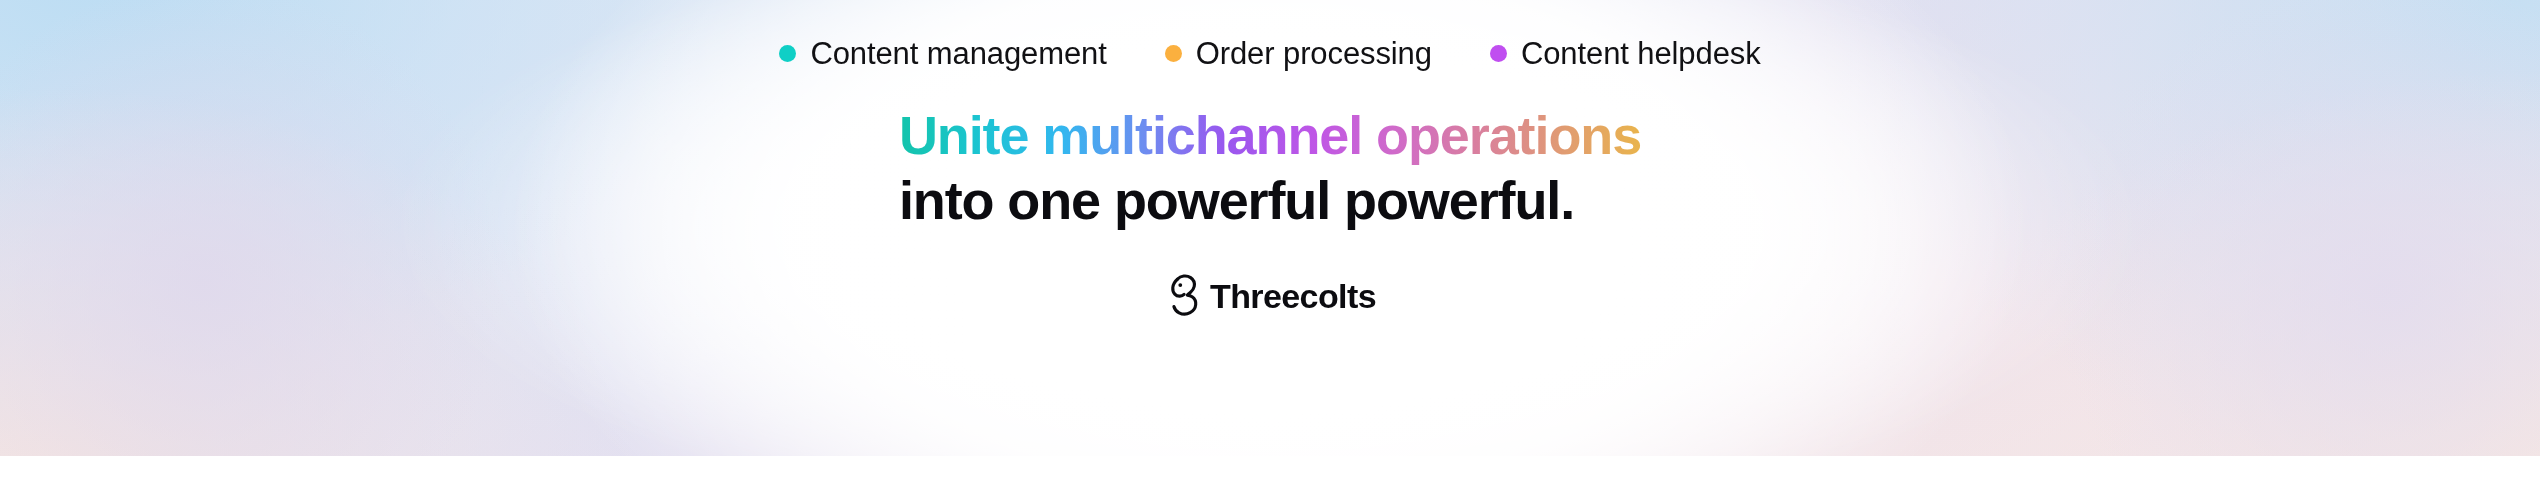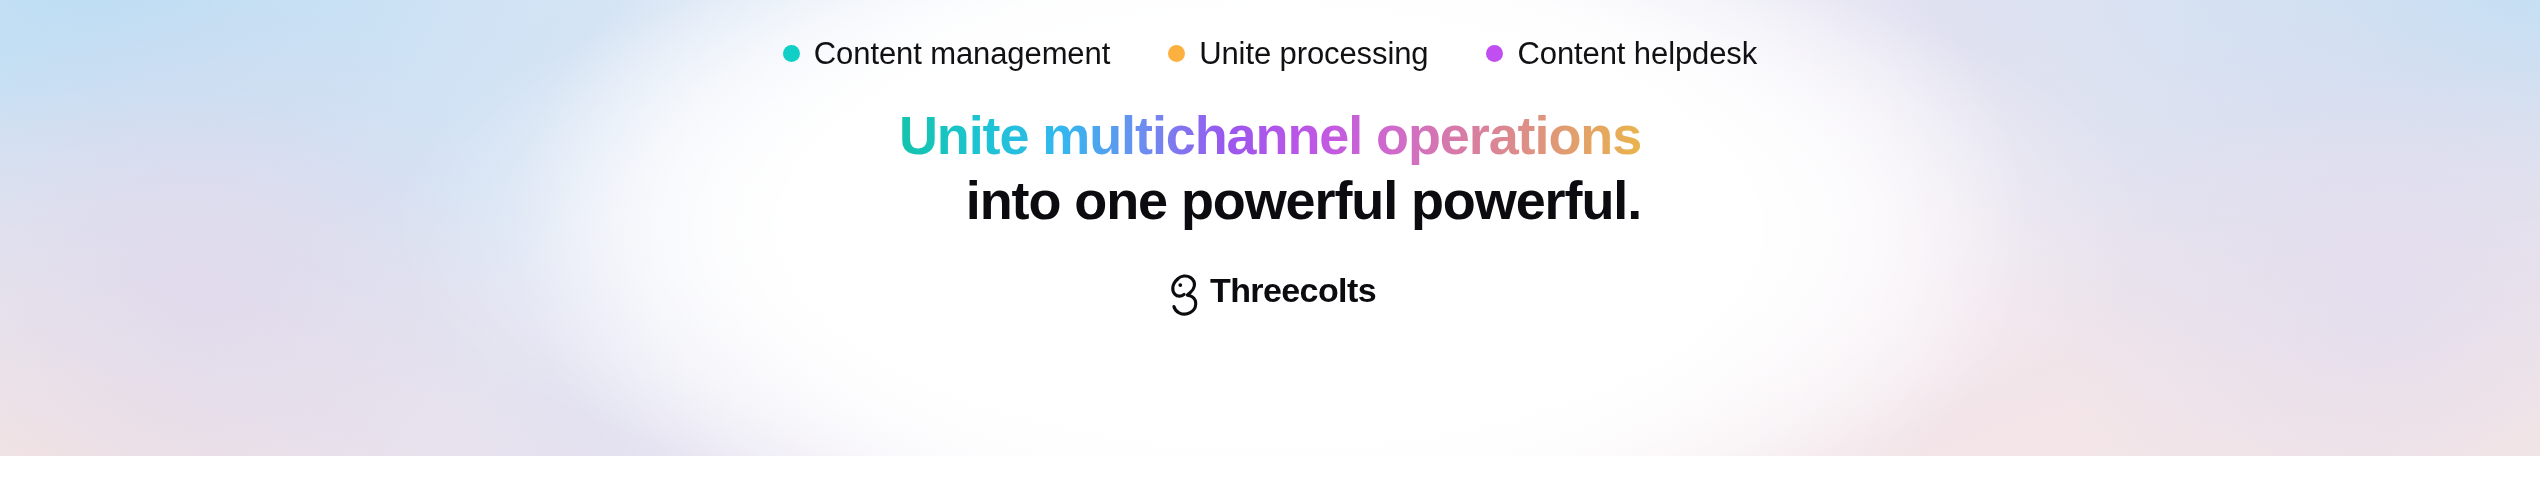--- a/index.html
+++ b/index.html
@@ -132,21 +132,21 @@
     font-size: 31px;
     font-weight: 400;
     color: #111114;
     letter-spacing: -0.1px;
     line-height: 1;
   }
 
   
   .headline {
     margin-top: 36px;
-    text-align: right;
+    text-align: left;
     line-height: 1.14;
   }
   .headline-line {
     display: block;
     font-size: 54px;
     font-weight: 700;
     letter-spacing: -1.1px;
     white-space: nowrap;
   }
   .headline-gradient {
@@ -176,20 +176,21 @@
   }
   .headline-solid {
     color: #0c0c10;
     margin-top: 3px;
   }
 
   
   .logo-lockup {
     margin-top: 42px;
     display: flex;
+    align-items: center;
     gap: 4px;
   }
   .logo-mark {
     width: 42px;
     height: 46px;
     display: block;
     flex: 0 0 auto;
   }
   .logo-wordmark {
     font-size: 34px;
@@ -218,21 +219,21 @@
 
     <div class="legend">
 
       <div class="legend-item">
         <span class="legend-dot" style="background:#0fcfc6"></span>
         <span class="legend-label">Content management</span>
       </div>
 
       <div class="legend-item">
         <span class="legend-dot" style="background:#fbb03f"></span>
-        <span class="legend-label">Unite processing</span>
+        <span class="legend-label">Order processing</span>
       </div>
 
       <div class="legend-item">
         <span class="legend-dot" style="background:#c04ef0"></span>
         <span class="legend-label">Content helpdesk</span>
       </div>
 
     </div>
 
     <div class="headline">

